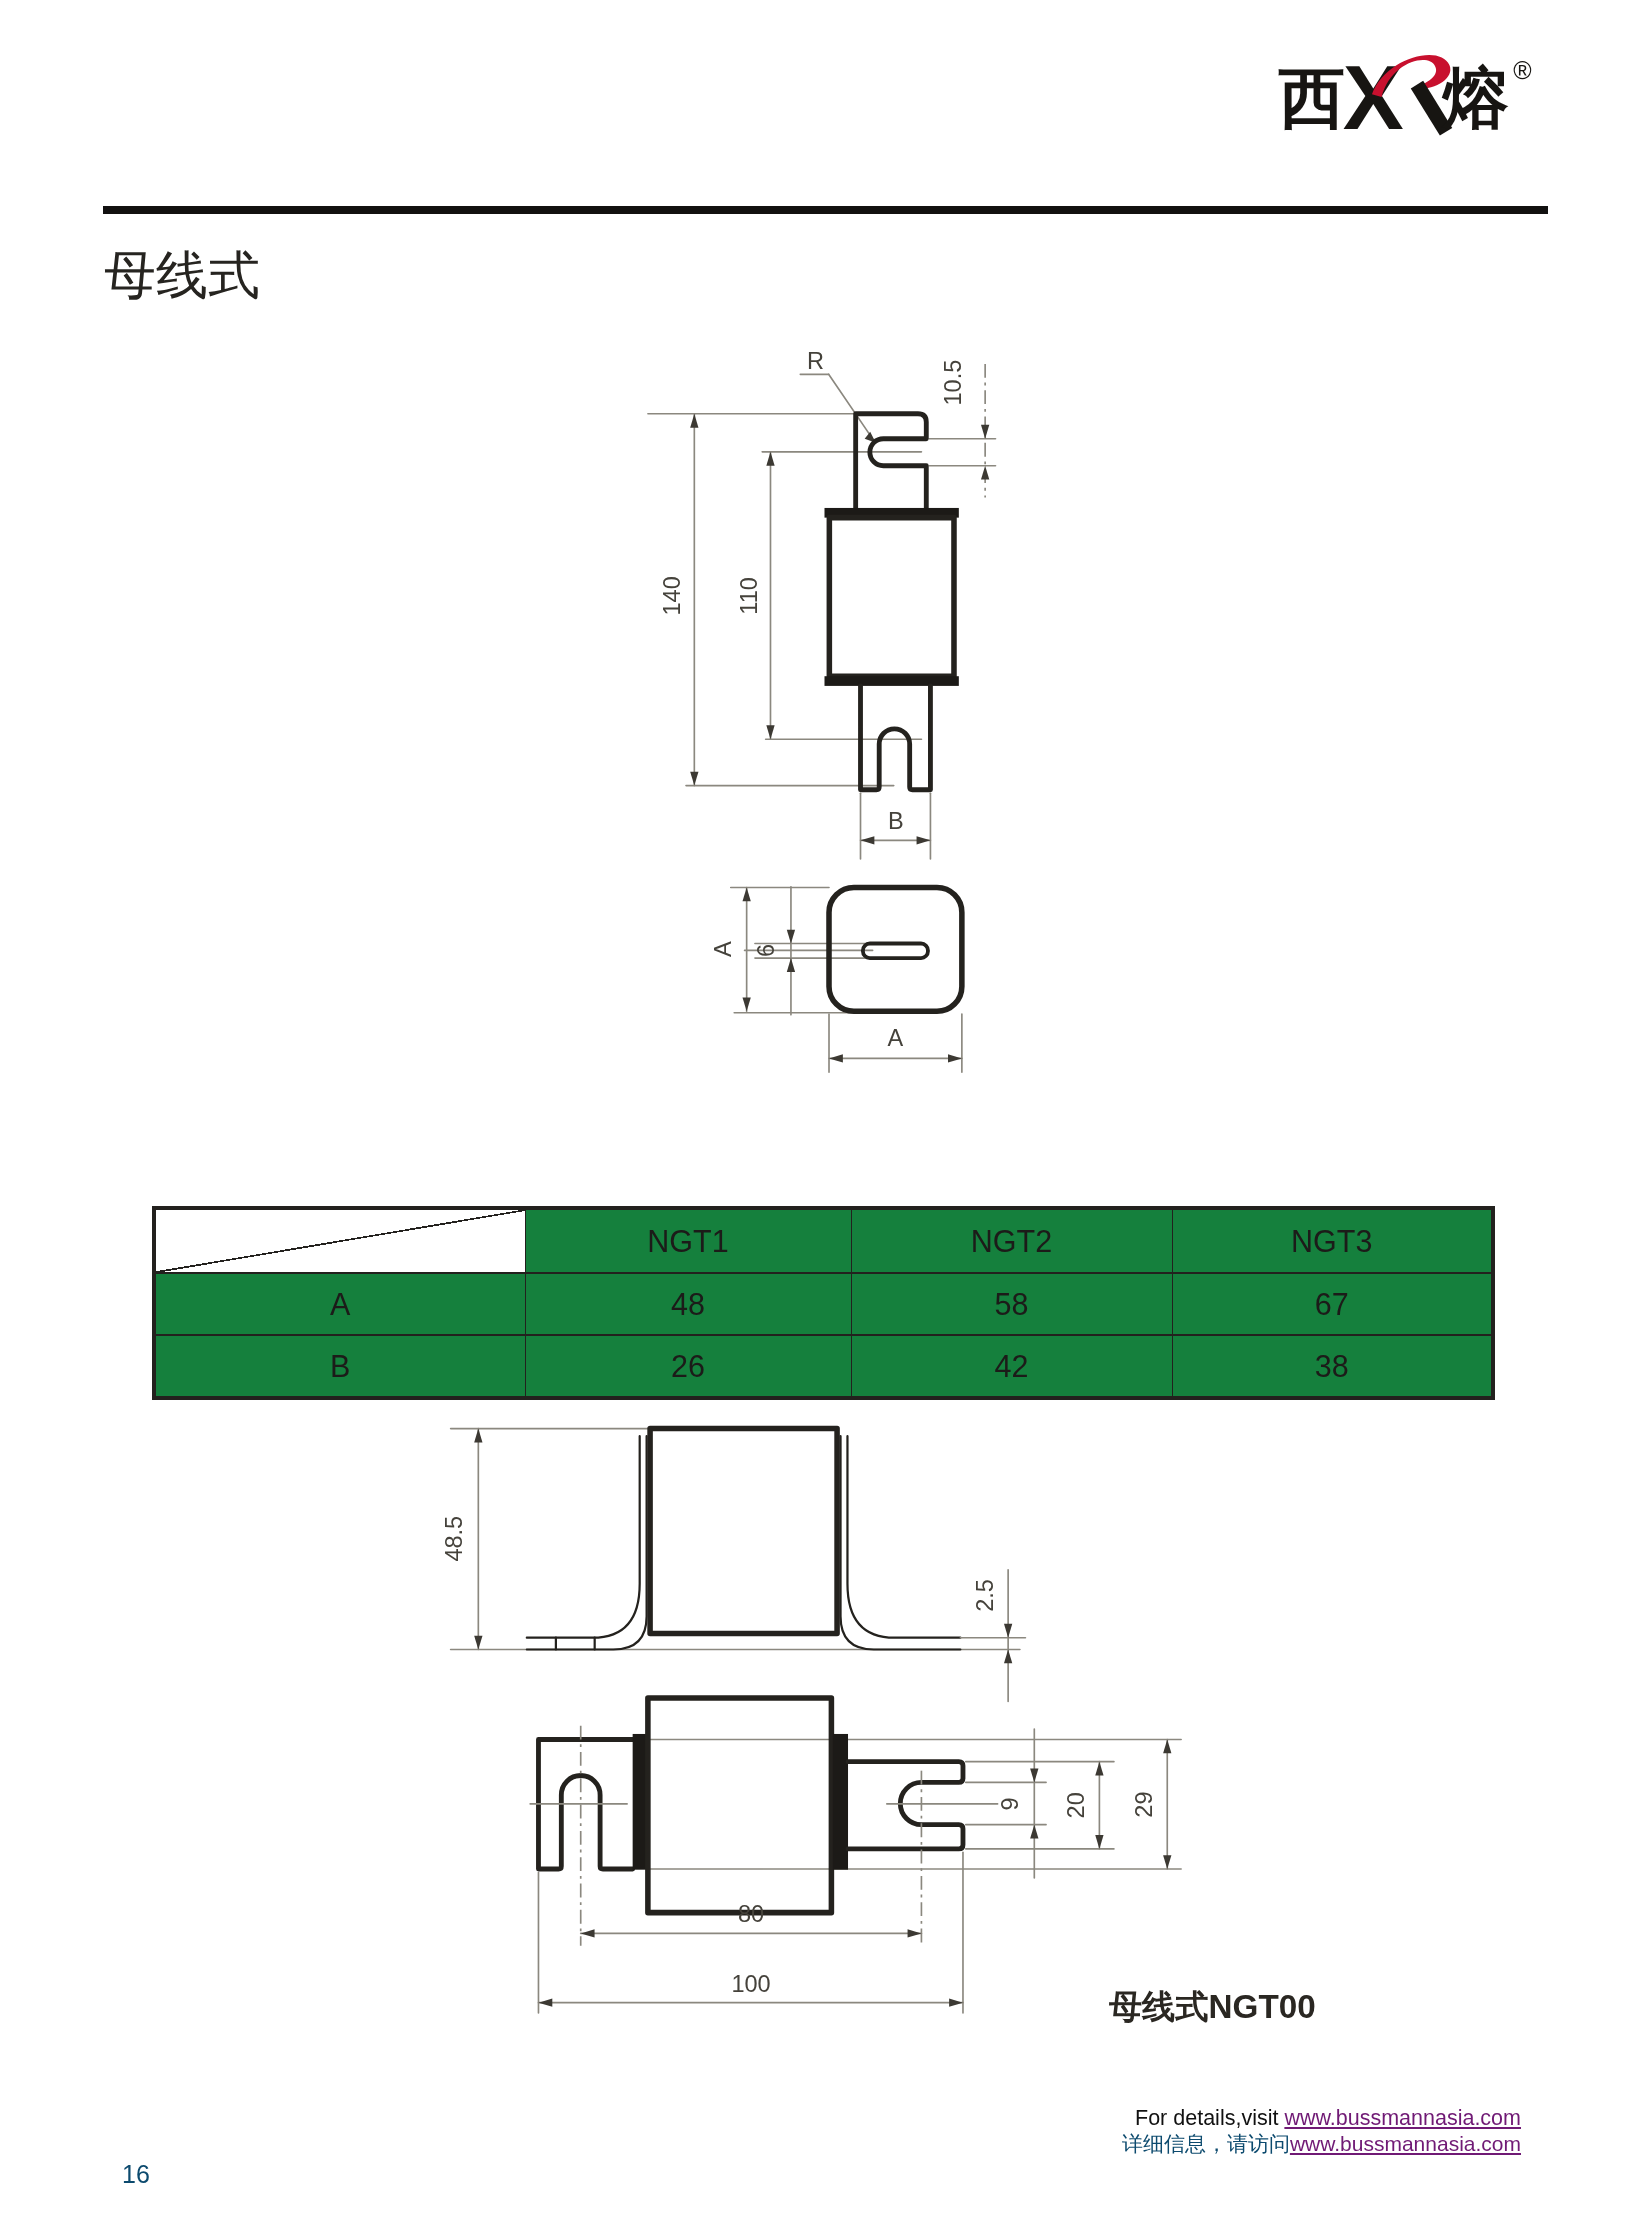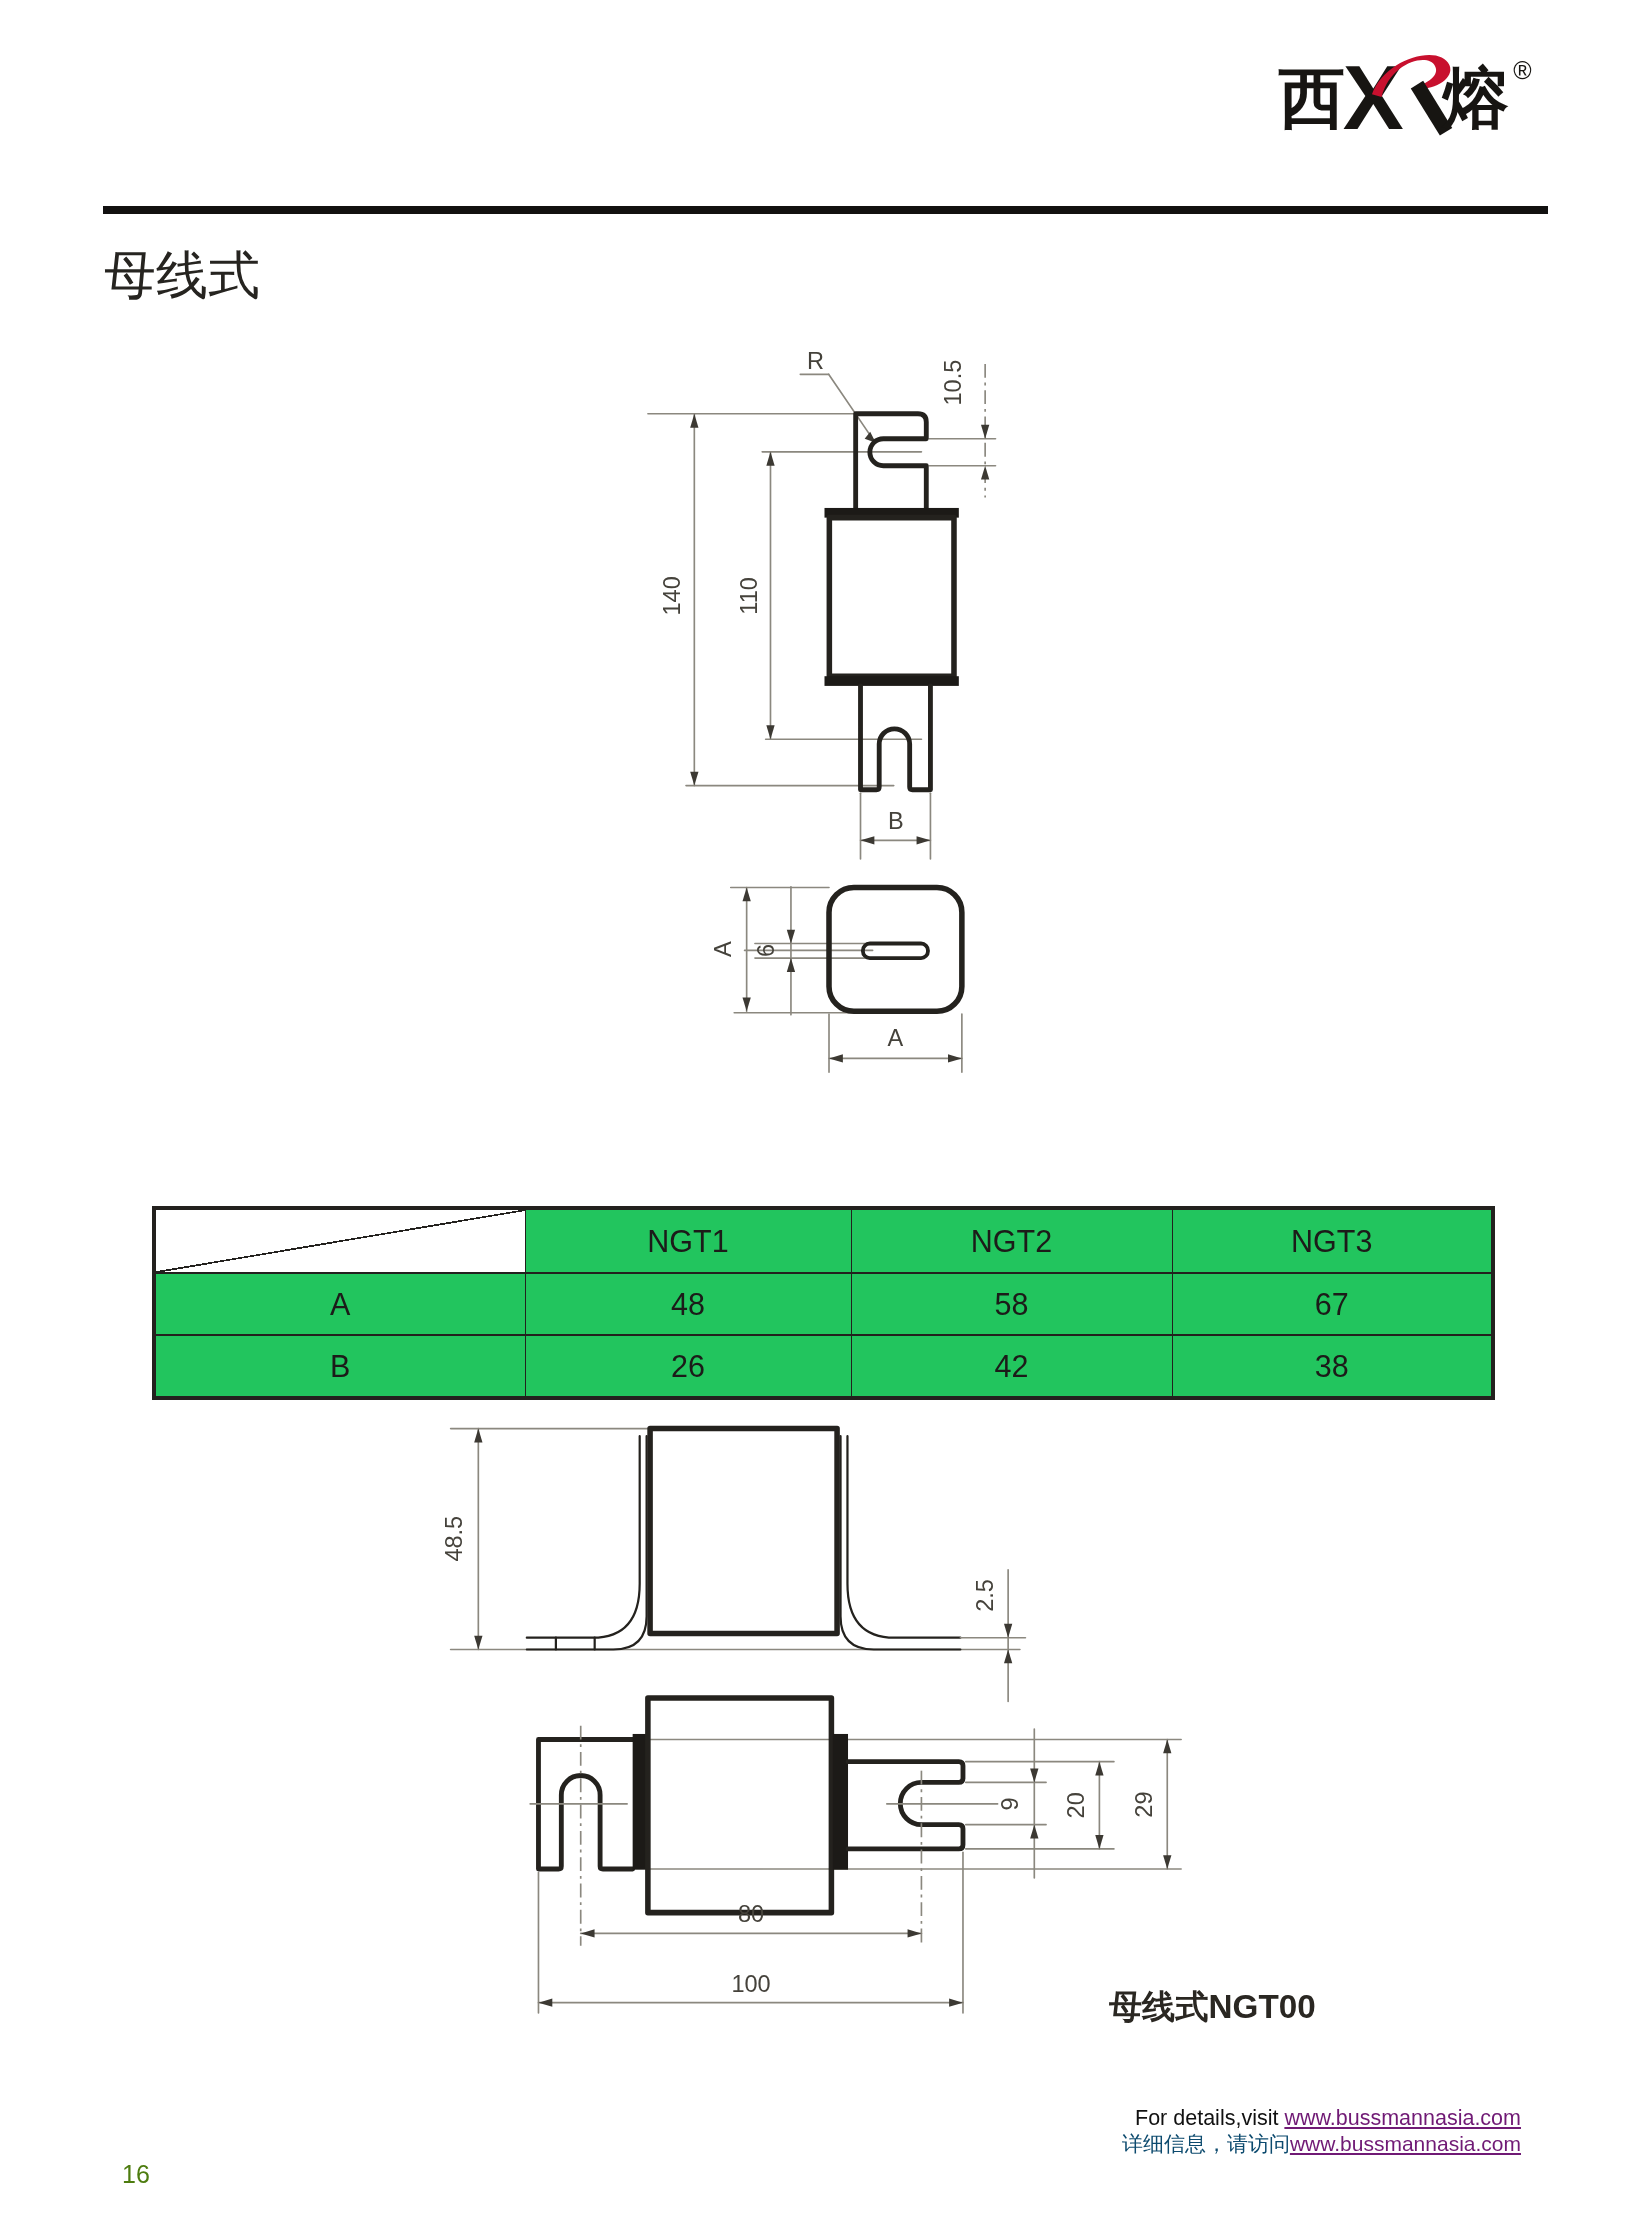--- a/index.html
+++ b/index.html
@@ -6,21 +6,21 @@
   .page{position:relative;width:1650px;height:2239px;background:#ffffff;overflow:hidden;
         font-family:"Liberation Sans",sans-serif;color:#1a1a1a;}
   .abs{position:absolute;}
   
   .title{left:103px;top:123px;font-size:67px;font-weight:700;letter-spacing:-0.7px;color:#161412;white-space:nowrap;}
   .rule{left:103px;top:206px;width:1445px;height:7.6px;background:#121110;}
   .subtitle{left:104px;top:241px;font-size:52px;font-weight:500;color:#262420;}
   
   .dim-table{left:152px;top:1206px;width:1339px;border-collapse:collapse;table-layout:fixed;}
   .dim-table td{border:1.4px solid #23211e;text-align:center;vertical-align:middle;
-                font-size:30.5px;color:#1c1b19;background:#22c55e;}
+                font-size:30.5px;color:#1c1b19;background:#15803d;}
   .dim-table tr.hdr td{height:60px;}
   .dim-table tr.row td{height:58px;}
   .dim-table td{border-top-width:2.8px;border-bottom-width:2.8px;}
   .dim-table tr td:first-child{border-left-width:4.2px;}
   .dim-table tr td:last-child{border-right-width:4.2px;margin-left:27px;}
   .dim-table tr:first-child td{border-top-width:4.2px;}
   .dim-table tr:last-child td{border-bottom-width:4.2px;}
   td.diag{background:linear-gradient(to bottom right,transparent 49.4%,#23211e 49.4%,#23211e 50.8%,transparent 50.8%);}
   
   .o{stroke:#24221e;fill:none;stroke-linejoin:round;stroke-linecap:round;}
@@ -29,21 +29,21 @@
   .ar{fill:#3c3933;stroke:none;}
   .cap{fill:#1c1a17;stroke:none;}
   text.dim{fill:#45423b;font-size:34px;font-family:"Liberation Sans",sans-serif;text-anchor:middle;}
   text.cap-t{fill:#2a2722;font-size:48px;font-weight:600;font-family:"Liberation Sans",sans-serif;text-anchor:middle;}
   
   .footer{right:129px;top:2105px;text-align:right;line-height:26px;white-space:nowrap;}
   .footer .en{font-size:21.5px;color:#111;font-weight:500;}
   .footer .zh{font-size:21px;}
   .footer .zh .pre{color:#0c4a6e;}
   .footer a{color:#701a75;}
-  .pagenum{left:122px;top:2160px;font-size:25px;color:#4d7c0f;}
+  .pagenum{left:122px;top:2160px;font-size:25px;color:#0c4a6e;}
   .logo-svg{left:1275px;top:43px;}
 </style>
 </head>
 <body>
 
 <div class="page">
 
   <svg class="abs logo-svg" width="277" height="104" viewBox="0 0 400 150">
     <text x="5" y="112" font-size="96" font-weight="700" fill="#171512">西</text>
     <text x="98" y="124" font-size="132" font-weight="700" fill="#171512">X</text>

